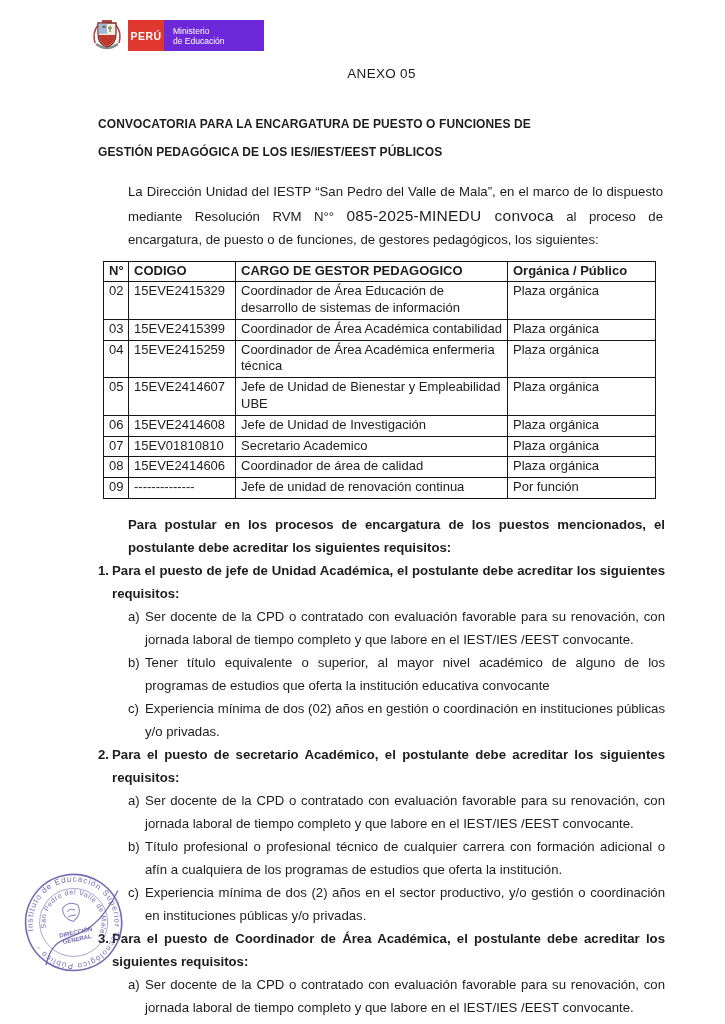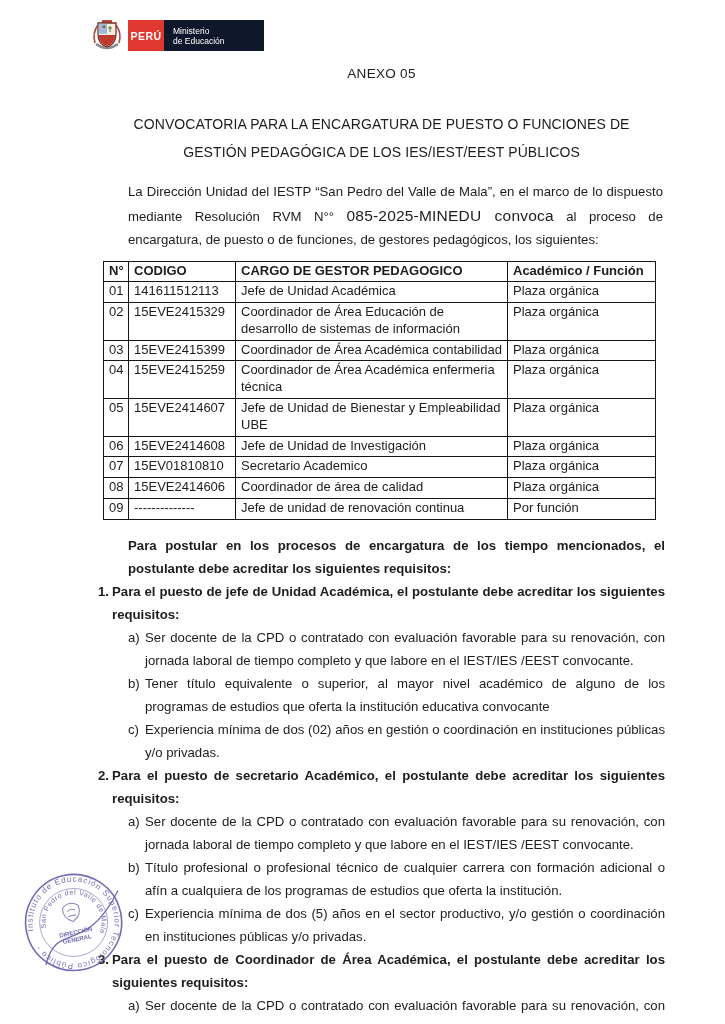--- a/index.html
+++ b/index.html
@@ -12,29 +12,29 @@
   }
   
   .logo-row { position:absolute; left:90px; top:17px; display:flex; align-items:flex-start; }
   .coat { width:34px; height:37px; margin-right:4px; }
   .logo-red {
     width:36px; height:31px; margin-top:3px; background:#e0372e;
     display:flex; align-items:center; justify-content:center;
     color:#fff; font-weight:bold; font-size:10.5px; letter-spacing:.5px;
   }
   .logo-gray {
-    width:100px; height:31px; margin-top:3px; background:#0f172a;
+    width:100px; height:31px; margin-top:3px; background:#6d28d9;
     display:flex; flex-direction:column; justify-content:center;
     padding-left:9px; box-sizing:border-box;
     color:#fff; font-size:8.5px; line-height:10px;
   }
   
   .doc-body { position:absolute; left:98px; right:66px; top:0; }
   .anexo { margin-top:66px; text-align:center; font-size:13.5px; letter-spacing:.3px; }
-  .title { margin-top:29px; text-align:center; font-weight:normal; font-size:14px; line-height:28px; letter-spacing:.1px; }
+  .title { margin-top:29px; text-align:left; font-weight:bold; font-size:12px; line-height:28px; letter-spacing:.1px; }
   .intro { margin:14px 2px 0 30px; text-align:justify; font-size:13.2px; line-height:23.5px; }
   .intro .highlight { font-size:15.5px; letter-spacing:.2px; }
   
   table.positions { margin:9px 0 0 5px; border-collapse:collapse; width:552px; font-size:13px; table-layout:fixed; }
   .positions th, .positions td {
     border:1.5px solid #161616; padding:1px 5px 2px 5px;
     text-align:left; vertical-align:top; line-height:16.8px;
   }
   .positions th { font-weight:bold; }
   
@@ -88,30 +88,24 @@
           <col style="width:25px">
           <col style="width:107px">
           <col style="width:272px">
           <col style="width:148px">
         </colgroup>
       <thead>
         <tr>
           <th>N°</th>
           <th>CODIGO</th>
           <th>CARGO DE GESTOR PEDAGOGICO</th>
-          <th>Académico / Función</th>
+          <th>Orgánica / Público</th>
         </tr>
       </thead>
       <tbody>
-        <tr>
-          <td>01</td>
-          <td>141611512113</td>
-          <td>Jefe de Unidad Académica</td>
-          <td>Plaza orgánica</td>
-        </tr>
         <tr>
           <td>02</td>
           <td>15EVE2415329</td>
           <td>Coordinador de Área Educación de desarrollo de sistemas de información</td>
           <td>Plaza orgánica</td>
         </tr>
         <tr>
           <td>03</td>
           <td>15EVE2415399</td>
           <td>Coordinador de Área Académica contabilidad</td>
@@ -149,21 +143,21 @@
         </tr>
         <tr>
           <td>09</td>
           <td>--------------</td>
           <td>Jefe de unidad de renovación continua</td>
           <td>Por función</td>
         </tr>
       </tbody>
     </table>
 
-    <p class="lead">Para postular en los procesos de encargatura de los tiempo mencionados, el postulante debe acreditar los siguientes requisitos:</p>
+    <p class="lead">Para postular en los procesos de encargatura de los puestos mencionados, el postulante debe acreditar los siguientes requisitos:</p>
 
     <div class="section">
       <div class="sec-head">
         <span class="sec-num">1.</span>
         <span>Para el puesto de jefe de Unidad Académica, el postulante debe acreditar los siguientes requisitos:</span>
       </div>
       <div class="item">
         <span class="item-label">a)</span>
         <span>Ser docente de la CPD o contratado con evaluación favorable para su renovación, con jornada laboral de tiempo completo y que labore en el IEST/IES /EEST convocante.</span>
       </div>
@@ -185,21 +179,21 @@
       <div class="item">
         <span class="item-label">a)</span>
         <span>Ser docente de la CPD o contratado con evaluación favorable para su renovación, con jornada laboral de tiempo completo y que labore en el IEST/IES /EEST convocante.</span>
       </div>
       <div class="item">
         <span class="item-label">b)</span>
         <span>Título profesional o profesional técnico de cualquier carrera con formación adicional o afín  a cualquiera de los programas de estudios que oferta la institución.</span>
       </div>
       <div class="item">
         <span class="item-label">c)</span>
-        <span>Experiencia mínima de dos (5) años en el sector productivo, y/o gestión o coordinación en instituciones públicas y/o privadas.</span>
+        <span>Experiencia mínima de dos (2) años en el sector productivo, y/o gestión o coordinación en instituciones públicas y/o privadas.</span>
       </div>
     </div>
 
     <div class="section">
       <div class="sec-head">
         <span class="sec-num">3.</span>
         <span>Para el puesto de Coordinador de Área Académica, el postulante debe acreditar los siguientes requisitos:</span>
       </div>
       <div class="item">
         <span class="item-label">a)</span>

